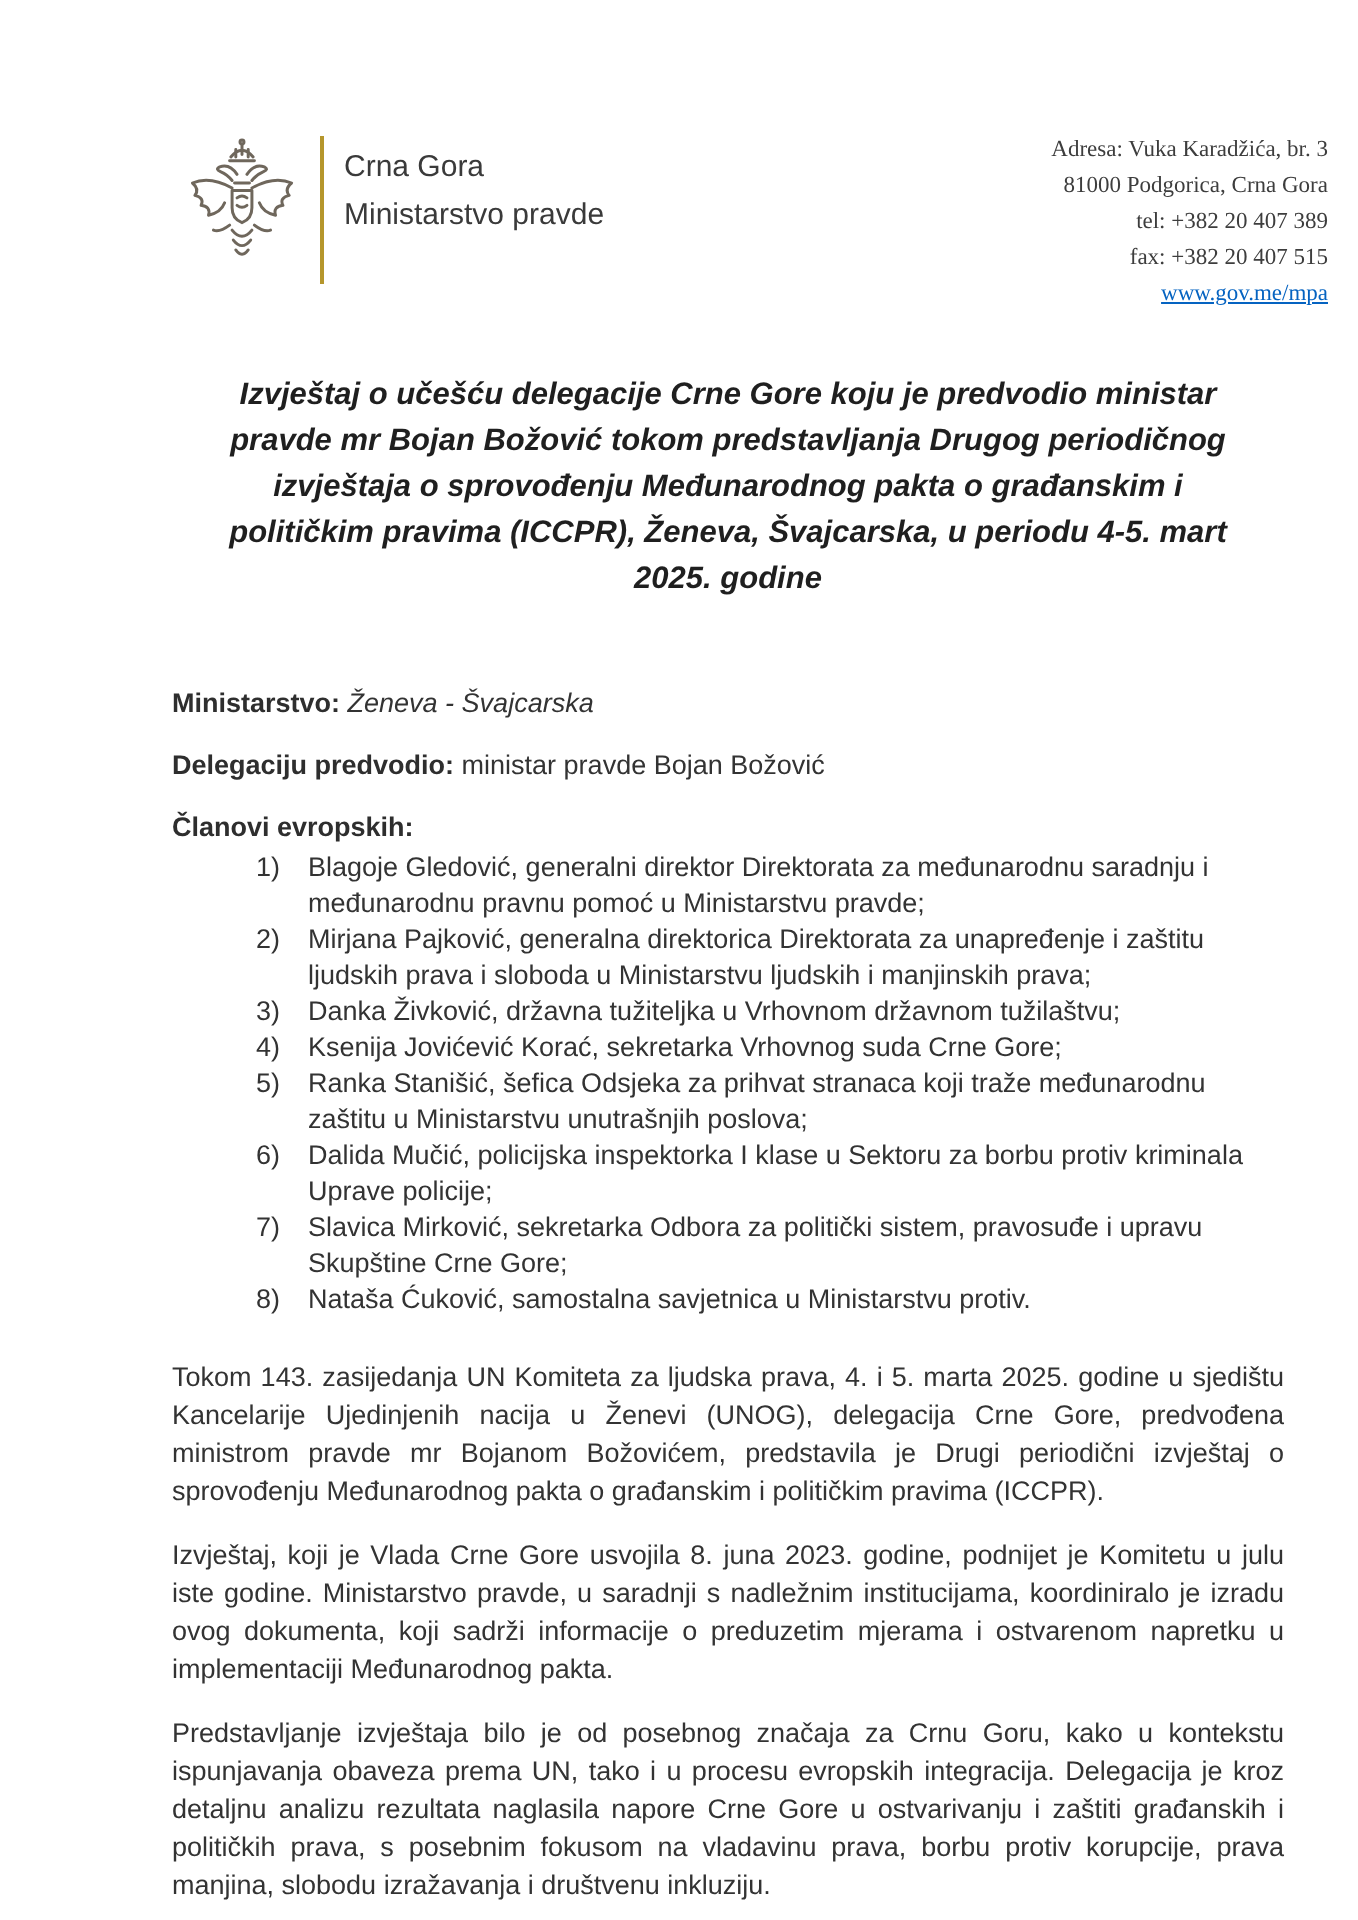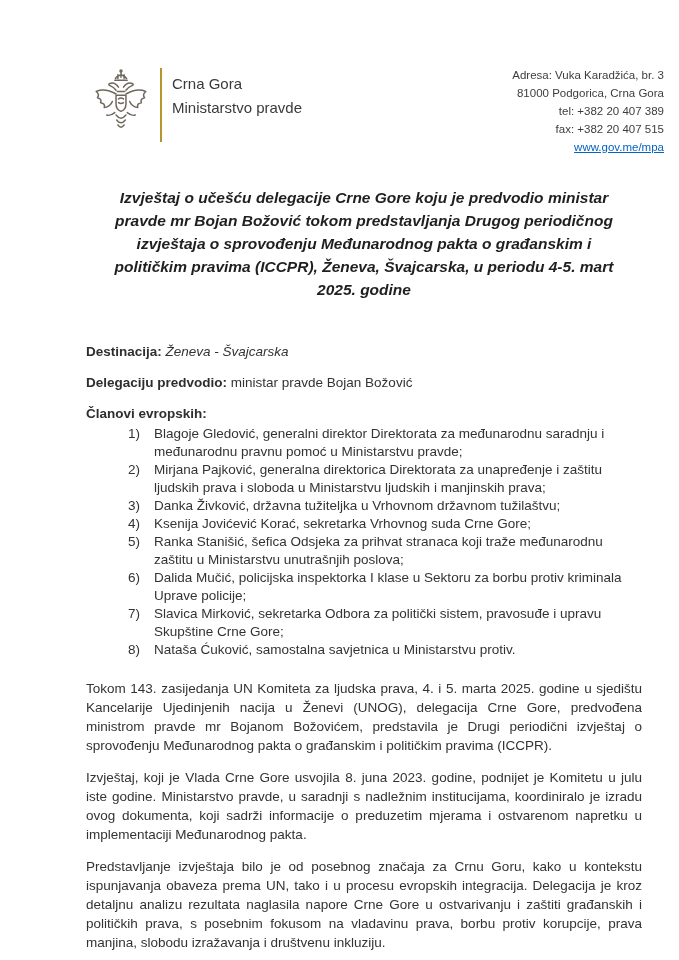--- a/index.html
+++ b/index.html
@@ -29,20 +29,21 @@
   }
   .brand-names{padding-top:8px;}
   .brand-country{font-size:15px;line-height:24px;color:#3a3a3a;}
   .brand-ministry{font-size:15px;line-height:24px;color:#3a3a3a;}
   .contact{
     text-align:right;
     font-size:11.5px;
     line-height:18px;
     color:#3d3d3d;
     padding-top:2px;
+    font-family:Liberation Serif, serif;
   }
   .contact a{
     text-decoration:underline;
     cursor:pointer;
   }
   
   .content{padding:0 61px 0 62px;}
   .doc-title{
     margin:30px auto 0 auto;
     width:528px;
@@ -128,21 +129,21 @@
       <div><a style="color: rgb(5, 99, 193);">www.gov.me/mpa</a></div>
     </div>
   </div>
 
   <div class="content">
 
     <div class="doc-title">Izvještaj o učešću delegacije Crne Gore koju je predvodio ministar pravde mr Bojan Božović tokom predstavljanja Drugog periodičnog izvještaja o sprovođenju Međunarodnog pakta o građanskim i političkim pravima (ICCPR), Ženeva, Švajcarska, u periodu 4-5. mart 2025. godine</div>
 
     <div class="meta">
       <p class="meta-row">
-        <span class="meta-label">Destinacija:</span>
+        <span class="meta-label">Ministarstvo:</span>
         <span class="meta-value italic">Ženeva - Švajcarska</span>
       </p>
       <p class="meta-row">
         <span class="meta-label">Delegaciju predvodio:</span>
         <span class="meta-value">ministar pravde Bojan Božović</span>
       </p>
       <p class="meta-row" style="margin-bottom:0;">
         <span class="meta-label">Članovi evropskih:</span>
       </p>
       <ol class="members">

